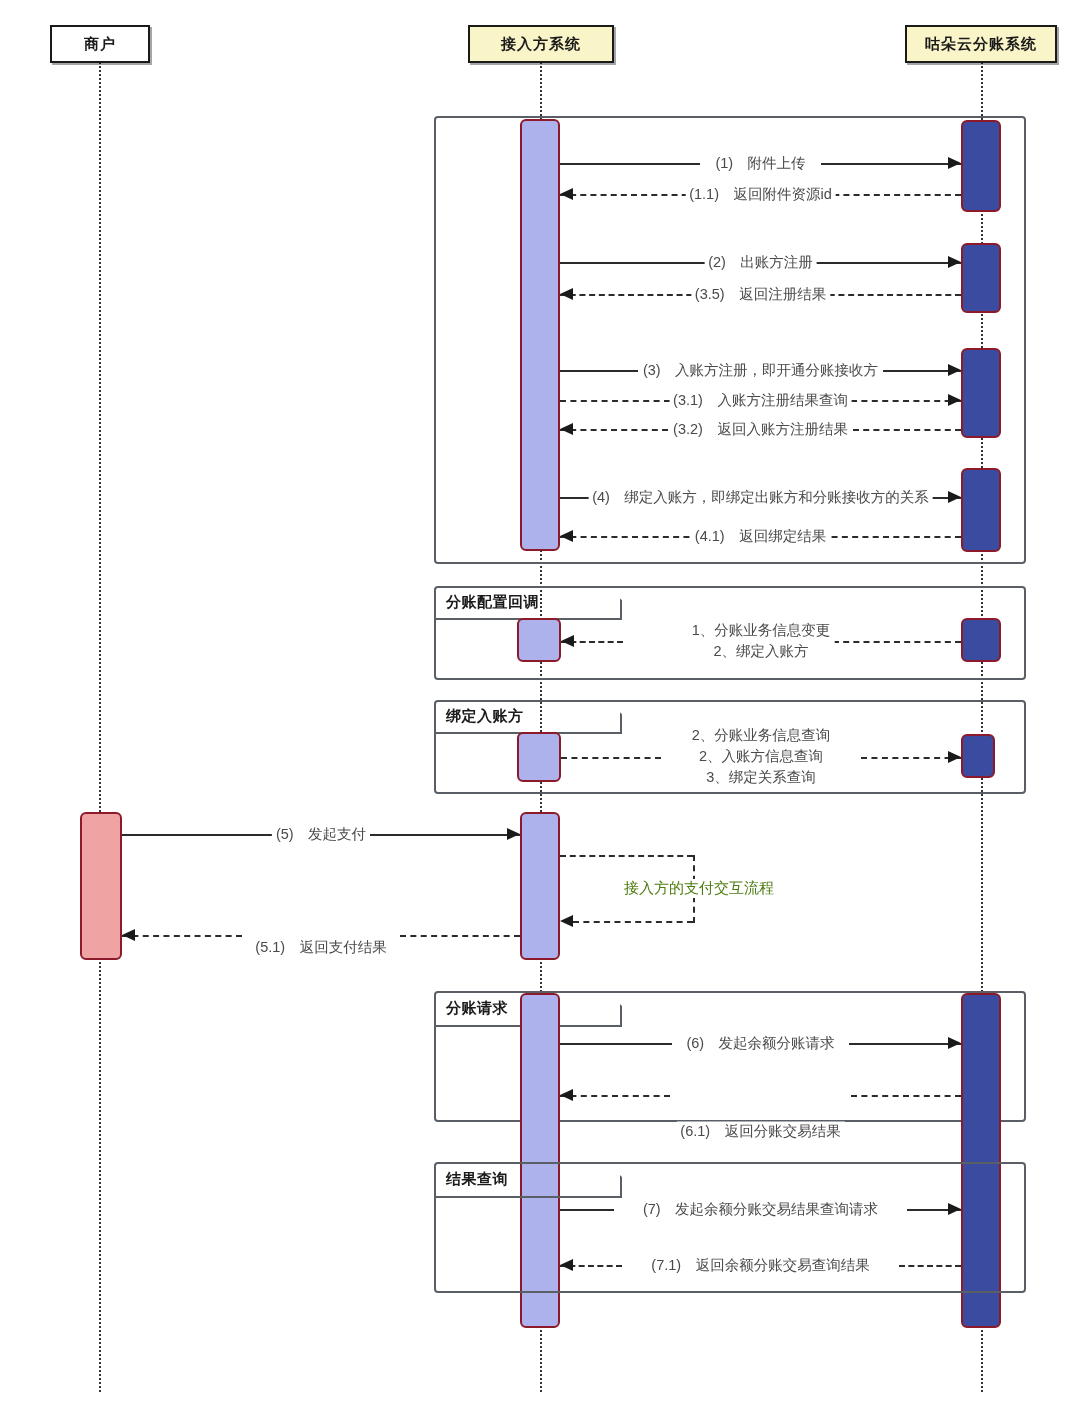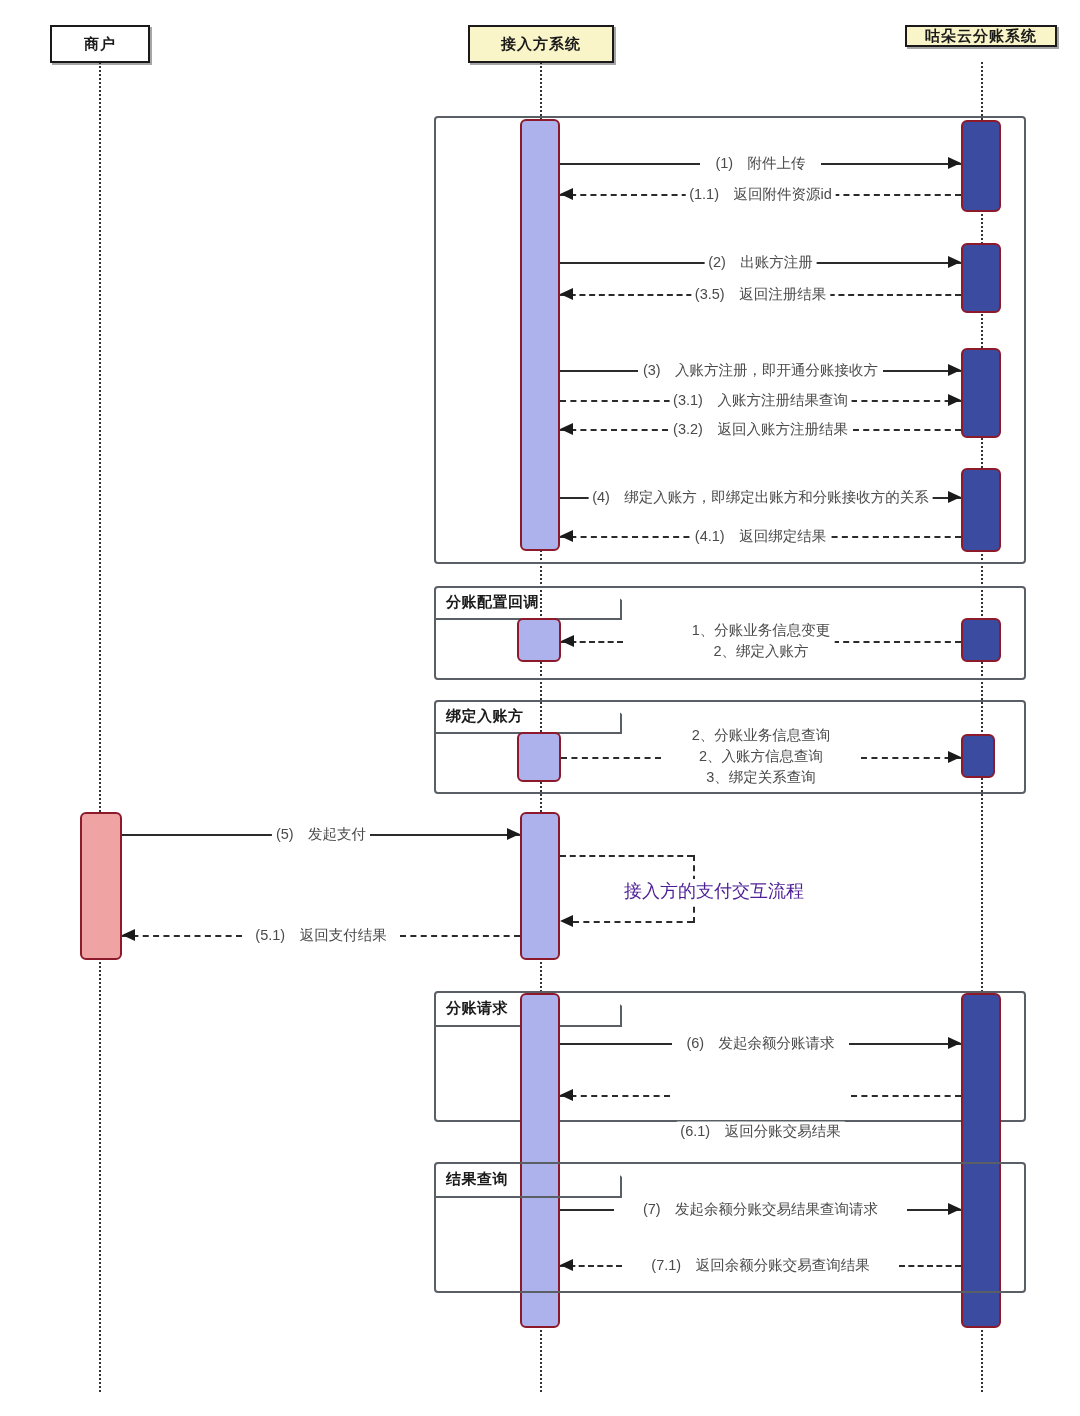--- a/index.html
+++ b/index.html
@@ -73,40 +73,40 @@
   }
   .arrowhead.right{border-left:13px solid #1a1a1a;}
   .arrowhead.left{border-right:13px solid #1a1a1a;}
 
   
   .selfloop{position:absolute;box-sizing:border-box;}
   .selfloop .seg{position:absolute;}
   .selfloop .h{border-top:2px dashed #2b2b2b;height:0;}
   .selfloop .v{border-left:2px dashed #2b2b2b;width:0;}
   .selfloop .note{
-    position:absolute;white-space:nowrap;font-size:18px;color:#4c1d95;
+    position:absolute;white-space:nowrap;font-size:15px;color:#4d7c0f;
     background:#ffffff;padding:0 4px;
   }
 </style>
 </head>
 <body>
 
 <div id="canvas">
 
   <div class="lifeline" style="left:99px;top:62px;height:1330px;"></div>
   <div class="lifeline" style="left:540px;top:62px;height:1330px;"></div>
   <div class="lifeline" style="left:981px;top:62px;height:1330px;"></div>
 
   <div class="actor-box" style="left:50px;top:25px;width:100px;height:38px;">
     <span>商户</span>
   </div>
   <div class="actor-box yellow" style="left:468px;top:25px;width:146px;height:38px;align-items:center;">
     <span>接入方系统</span>
   </div>
-  <div class="actor-box yellow" style="left:905px;top:25px;width:152px;height:22px;">
+  <div class="actor-box yellow" style="left:905px;top:25px;width:152px;height:38px;">
     <span>咕朵云分账系统</span>
   </div>
 
   <div class="frag" style="left:434px;top:116px;width:592px;height:448px;"></div>
 
   <div class="act lav" style="left:520px;top:119px;width:40px;height:432px;"></div>
 
   <div class="act navy" style="left:961px;top:120px;width:40px;height:92px;"></div>
   <div class="act navy" style="left:961px;top:243px;width:40px;height:70px;"></div>
   <div class="act navy" style="left:961px;top:348px;width:40px;height:90px;"></div>
@@ -223,21 +223,21 @@
     <div class="seg v" style="left:133px;top:0;height:68px;"></div>
     <div class="seg h" style="left:13px;top:66px;width:120px;"></div>
     <div class="arrowhead left" style="left:0;top:60px;"></div>
     <div class="note" style="left:60px;top:24px;">接入方的支付交互流程</div>
   </div>
 
   <div class="msg dashed" style="left:122px;top:935px;width:398px;">
     <div class="line-l" style="left:0;width:120px;"></div>
     <div class="line-r" style="right:0;width:120px;"></div>
     <div class="arrowhead left" style="left:0;"></div>
-    <div class="label" style="left:50%;transform:translate(-50%,-50%);">(5.1)　返回支付结果</div>
+    <div class="label" style="left:50%;transform:translate(-50%,-50%);margin-top:12px;">(5.1)　返回支付结果</div>
   </div>
 
   <div class="frag" style="left:434px;top:991px;width:592px;height:131px;"></div>
   <div class="frag-label" style="left:434px;top:991px;width:188px;height:36px;">
     <span>分账请求</span>
   </div>
 
   <div class="act lav" style="left:520px;top:993px;width:40px;height:335px;"></div>
   <div class="act navy" style="left:961px;top:993px;width:40px;height:335px;"></div>
 

